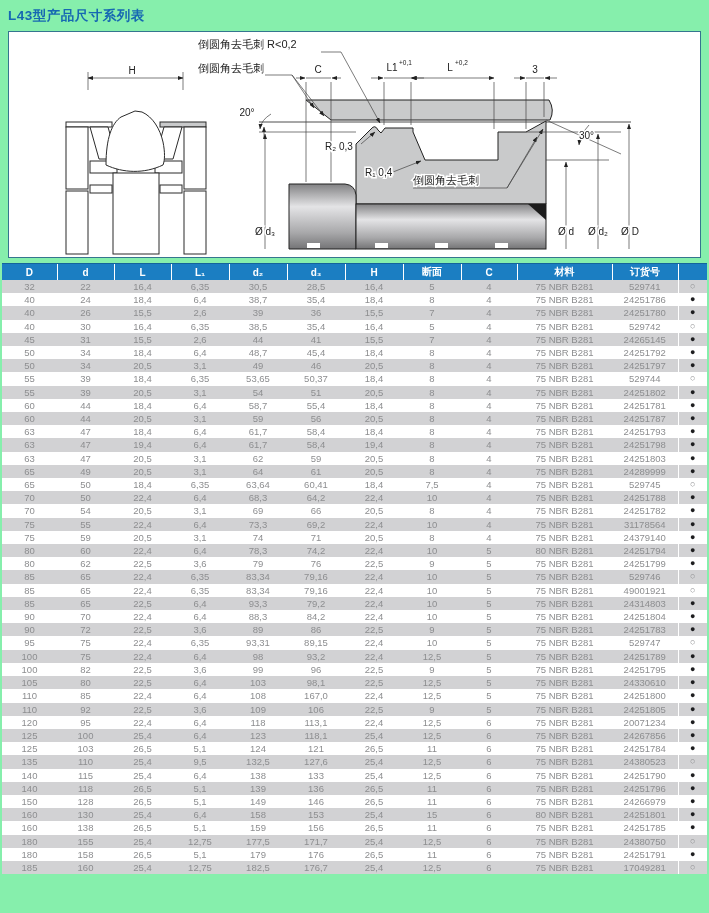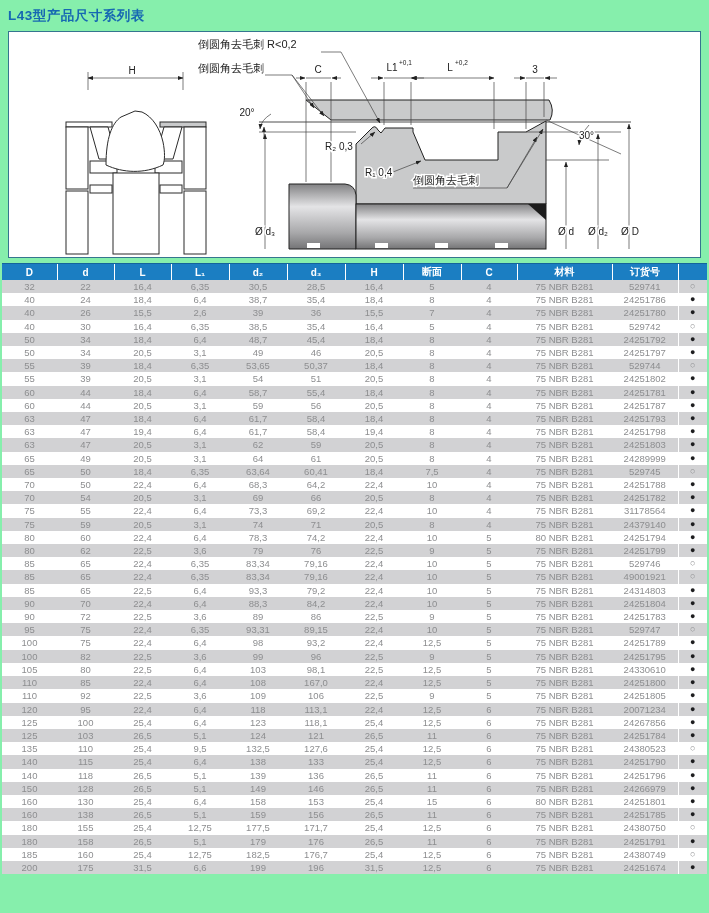--- a/index.html
+++ b/index.html
@@ -231,20 +231,34 @@
           <td>38,5</td>
           <td>35,4</td>
           <td>16,4</td>
           <td>5</td>
           <td>4</td>
           <td>75 NBR B281</td>
           <td>529742</td>
           <td class="dot open">○</td>
         </tr>
         <tr>
+          <td>45</td>
+          <td>31</td>
+          <td>15,5</td>
+          <td>2,6</td>
+          <td>44</td>
+          <td>41</td>
+          <td>15,5</td>
+          <td>7</td>
+          <td>4</td>
+          <td>75 NBR B281</td>
+          <td>24265145</td>
+          <td class="dot filled">●</td>
+        </tr>
+        <tr>
           <td>50</td>
           <td>34</td>
           <td>18,4</td>
           <td>6,4</td>
           <td>48,7</td>
           <td>45,4</td>
           <td>18,4</td>
           <td>8</td>
           <td>4</td>
           <td>75 NBR B281</td>
@@ -787,33 +801,19 @@
           <td>185</td>
           <td>160</td>
           <td>25,4</td>
           <td>12,75</td>
           <td>182,5</td>
           <td>176,7</td>
           <td>25,4</td>
           <td>12,5</td>
           <td>6</td>
           <td>75 NBR B281</td>
-          <td>24380749</td>
-          <td class="dot open">○</td>
-        </tr>
-        <tr>
-          <td>200</td>
-          <td>175</td>
-          <td>31,5</td>
-          <td>6,6</td>
-          <td>199</td>
-          <td>196</td>
-          <td>31,5</td>
-          <td>12,5</td>
-          <td>6</td>
-          <td>75 NBR B281</td>
-          <td>24251674</td>
-          <td class="dot filled">●</td>
+          <td>17049281</td>
+          <td class="dot open">○</td>
         </tr>
       </tbody>
   </table>
 
 </div>
 
 </body></html>

